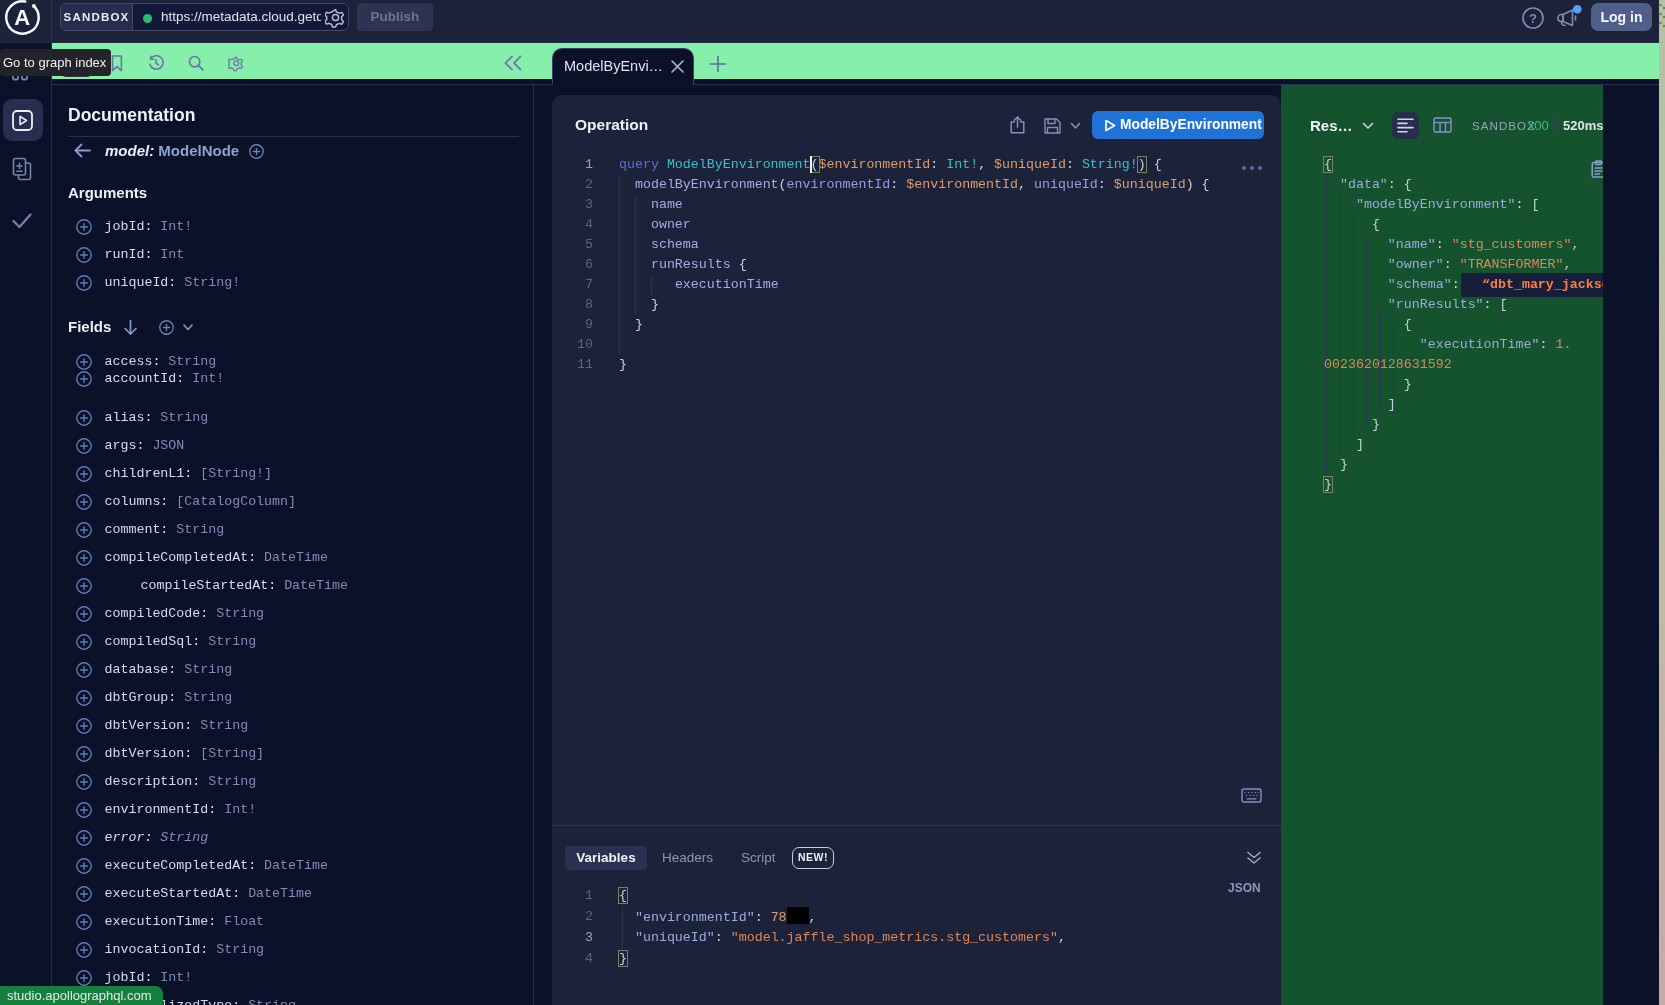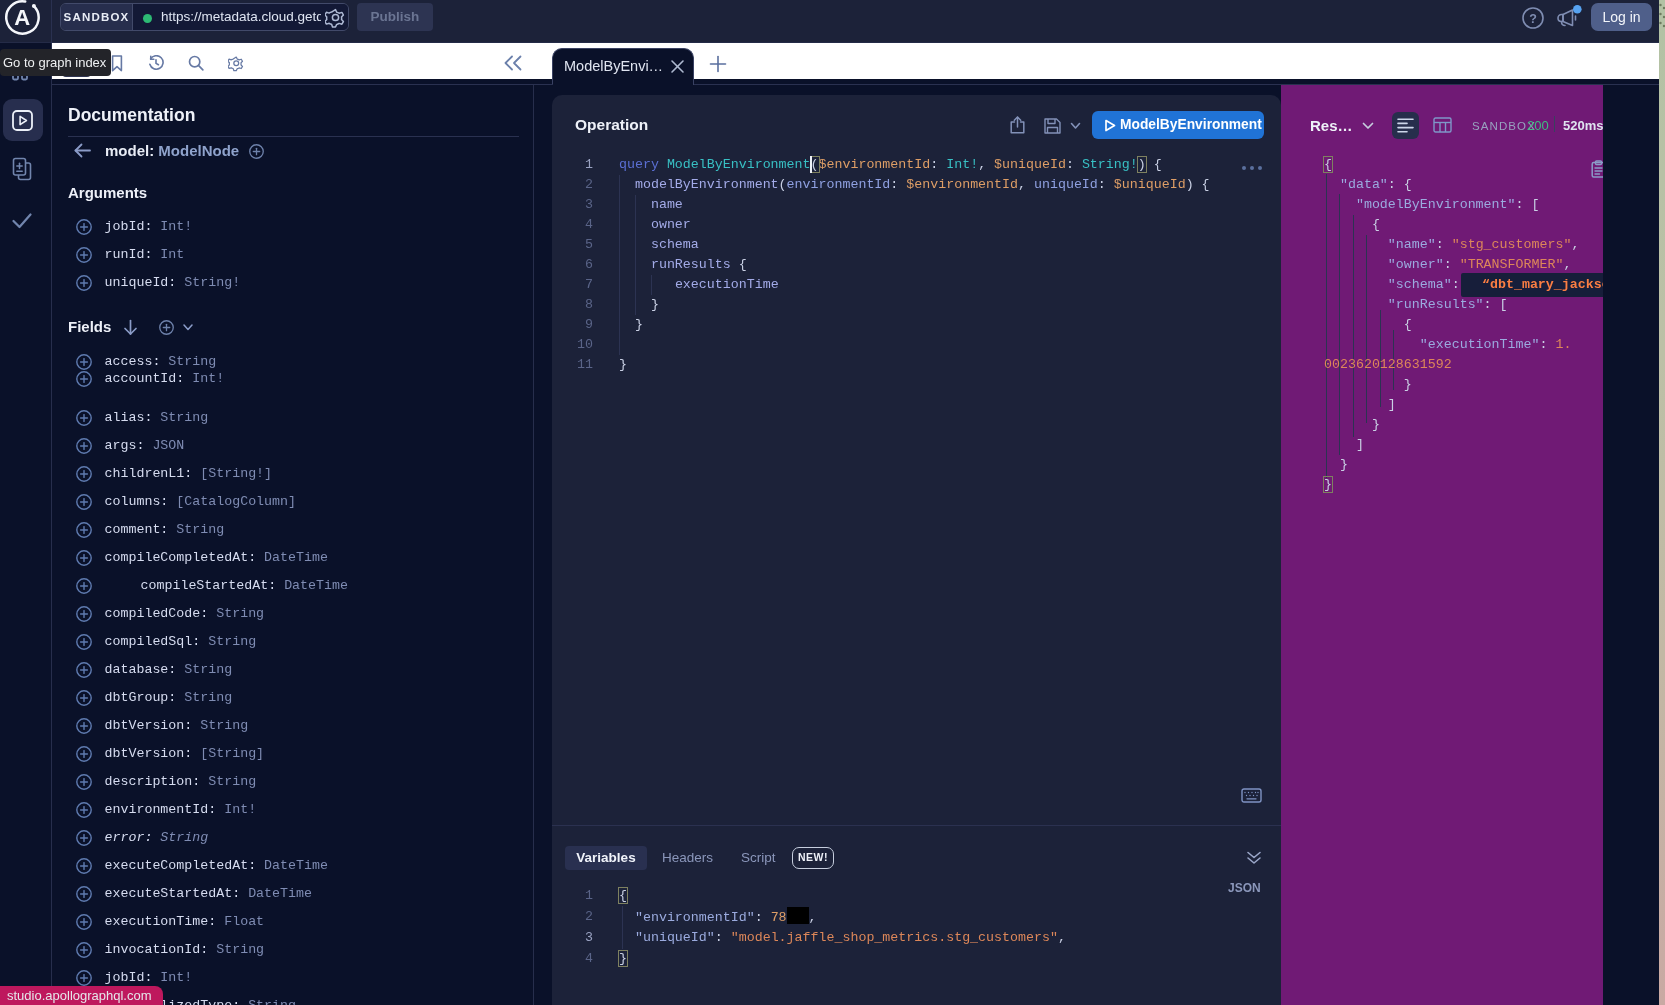--- a/index.html
+++ b/index.html
@@ -60,24 +60,24 @@
   <svg class="abs" style="left:1556px;top:4px;" width="28" height="26" viewBox="0 0 28 26">
     <g stroke="#7f8db2" stroke-width="1.6" fill="none" stroke-linejoin="round" stroke-linecap="round">
       <path d="M5.5 10.5 C3.5 10.5 2 12 2 14 C2 16 3.5 17.5 5.5 17.5 L7 17.5 L7 10.5 Z"></path>
       <path d="M7 10.5 L16.5 6 L16.5 21.5 L7 17.5 Z"></path>
       <path d="M5.5 17.5 C5.5 20 7 21.5 9 21.5"></path>
       <path d="M19.5 12 L19.5 16"></path>
     </g>
     <circle cx="21.3" cy="5.3" r="4.3" fill="#57a3f1"></circle>
   </svg>
 
-  <div class="abs" style="left:1591px;top:3px;width:61px;height:28px;background:#4f5f8a;border-radius:7px;color:#f2f5fa;font-size:14px;font-weight:normal;text-align:center;line-height:28px;">Log in</div>
+  <div class="abs" style="left:1591px;top:3px;width:61px;height:28px;background:#4f5f8a;border-radius:7px;color:#f2f5fa;font-size:14px;font-weight:bold;text-align:center;line-height:28px;">Log in</div>
 </div>
 
-<div class="abs" id="tabrow" style="left:0;top:43px;width:1665px;height:36px;background:#ffffff;">
+<div class="abs" id="tabrow" style="left:0;top:43px;width:1665px;height:36px;background:#86efac;">
 
   <svg class="abs" style="left:111px;top:12px;" width="12" height="17" viewBox="0 0 12 17">
     <path d="M1.6 1 h8.8 v14.6 l-4.4-3.9 -4.4 3.9 z" fill="none" stroke="#6679a4" stroke-width="1.6" stroke-linejoin="round"></path>
   </svg>
 
   <svg class="abs" style="left:148px;top:12px;" width="16" height="16" viewBox="0 0 19 19">
     <g stroke="#6679a4" stroke-width="1.9" fill="none" stroke-linecap="round">
       <path d="M3.1 4.6 A 8 8 0 1 1 2.2 11"></path>
       <path d="M3.3 1.4 L3.3 5 L6.9 5"></path>
       <path d="M9.5 5.6 L9.5 9.9 L12.4 11.6"></path>
@@ -161,21 +161,21 @@
 
 <div class="abs" id="docpanel" style="left:52px;top:85px;width:482px;height:920px;background:#0a1129;border-right:1px solid #272e4c;overflow:hidden;">
   <div class="abs" style="left:16px;top:18px;font-size:17.5px;font-weight:bold;color:#eef1f8;line-height:24px;">Documentation</div>
   <div class="abs" style="left:16px;top:51px;width:451px;height:1px;background:#2a3150;"></div>
   <svg class="abs" style="left:22px;top:58px;" width="17" height="15" viewBox="0 0 17 15">
     <g stroke="#8b9cc8" stroke-width="1.8" fill="none" stroke-linecap="round" stroke-linejoin="round">
       <path d="M16 7.5 L1.5 7.5"></path>
         <path d="M7.5 1.5 L1.5 7.5 L7.5 13.5"></path>
     </g>
   </svg>
-  <div class="abs" style="left:53px;top:56px;font-size:15px;line-height:19px;"><span style="font-weight:bold;color:#e8ecf5;">model:</span> <span style="color:#8fa3cc;font-weight:bold;">ModelNode</span></div>
+  <div class="abs" style="left:53px;top:56px;font-size:15px;line-height:19px;"><span style="font-weight:bold;color:#e8ecf5;font-style:italic;">model:</span> <span style="color:#8fa3cc;font-weight:bold;">ModelNode</span></div>
   <svg class="abs" style="left:196.5px;top:58.5px;" width="15" height="15" viewBox="0 0 16 16">
     <g stroke="#6e82ab" stroke-width="1.4" fill="none" stroke-linecap="round">
       <circle cx="8" cy="8" r="7.2"></circle>
         <path d="M8 4.6 L8 11.4"></path>
         <path d="M4.6 8 L11.4 8"></path>
     </g>
   </svg>
   <div class="abs" style="left:16px;top:99px;font-size:15px;font-weight:bold;color:#edf0f8;line-height:18px;">Arguments</div>
   <div class="drow" style="top:128px;">
       <svg class="pluscirc" viewBox="0 0 16 16">
@@ -569,21 +569,21 @@
   <div class="gut mono" style="left:11px;top:812px;width:30px;">2</div>
   <div class="gut mono" style="left:11px;top:833px;width:30px;color:#9aa3c2;">3</div>
   <div class="gut mono" style="left:11px;top:854px;width:30px;">4</div>
 
   <div class="abs mono" style="left:67px;top:791px;"><span class="c-pun bm">{</span></div>
   <div class="abs mono" style="left:67px;top:812px;"><span class="c-pun">  </span><span class="c-key">"environmentId"</span><span class="c-pun">: </span><span class="c-var">78</span><span style="display:inline-block;width:22px;height:17px;background:#000;vertical-align:-3.5px;"></span><span class="c-pun">,</span></div>
   <div class="abs mono" style="left:67px;top:833px;"><span class="c-pun">  </span><span class="c-key">"uniqueId"</span><span class="c-pun">: </span><span class="c-str">"model.jaffle_shop_metrics.stg_customers"</span><span class="c-pun">,</span></div>
   <div class="abs mono" style="left:67px;top:854px;"><span class="c-pun bm">}</span></div>
 </div>
 
-<div class="abs" id="response" style="left:1281px;top:85px;width:322px;height:920px;background:#701a75;overflow:hidden;">
+<div class="abs" id="response" style="left:1281px;top:85px;width:322px;height:920px;background:#14532d;overflow:hidden;">
   <div class="abs" style="left:29px;top:32px;font-size:15px;font-weight:bold;color:#eef1f8;line-height:18px;">Res…</div>
   <svg class="abs" style="left:81px;top:37px;" width="12" height="8" viewBox="0 0 12 8">
     <path d="M1.5 1.5 L6 6 L10.5 1.5" stroke="#c6cede" stroke-width="1.7" fill="none" stroke-linecap="round" stroke-linejoin="round"></path>
   </svg>
 
   <div class="abs" style="left:111px;top:27px;width:27px;height:27px;background:#272e4c;border-radius:6px;">
     <svg class="abs" style="left:5px;top:6px;" width="17" height="15" viewBox="0 0 17 15">
       <g stroke="#cdd6ea" stroke-width="1.6" stroke-linecap="round">
         <path d="M1 1.2 L16 1.2"></path>
           <path d="M1 5.4 L10 5.4"></path>
@@ -663,13 +663,13 @@
         <circle cx="1.5" cy="14" r="1.2"></circle>
         <circle cx="5" cy="17" r="1.2"></circle>
         <circle cx="1.5" cy="23" r="1.2"></circle>
         <circle cx="5" cy="26" r="1.2"></circle>
       </g>
   </svg>
 </div>
 
 <div class="abs" id="hoverbox" style="left:62px;top:50px;width:29px;height:27px;border-radius:4px;background:#2e3452;"></div>
 <div class="abs" id="tooltip" style="left:0;top:49px;width:111px;height:27px;background:#232429;border-radius:4px;color:#eef0f2;font-size:13px;line-height:27px;padding-left:3px;">Go to graph index</div>
-<div class="abs" id="statusbubble" style="left:0;top:986px;width:163px;height:19px;background:#be185d;border-radius:0 8px 0 0;color:#e5e7ea;font-size:13px;line-height:19px;padding-left:7px;">studio.apollographql.com</div>
+<div class="abs" id="statusbubble" style="left:0;top:986px;width:163px;height:19px;background:#15803d;border-radius:0 8px 0 0;color:#e5e7ea;font-size:13px;line-height:19px;padding-left:7px;">studio.apollographql.com</div>
 
 </body></html>

